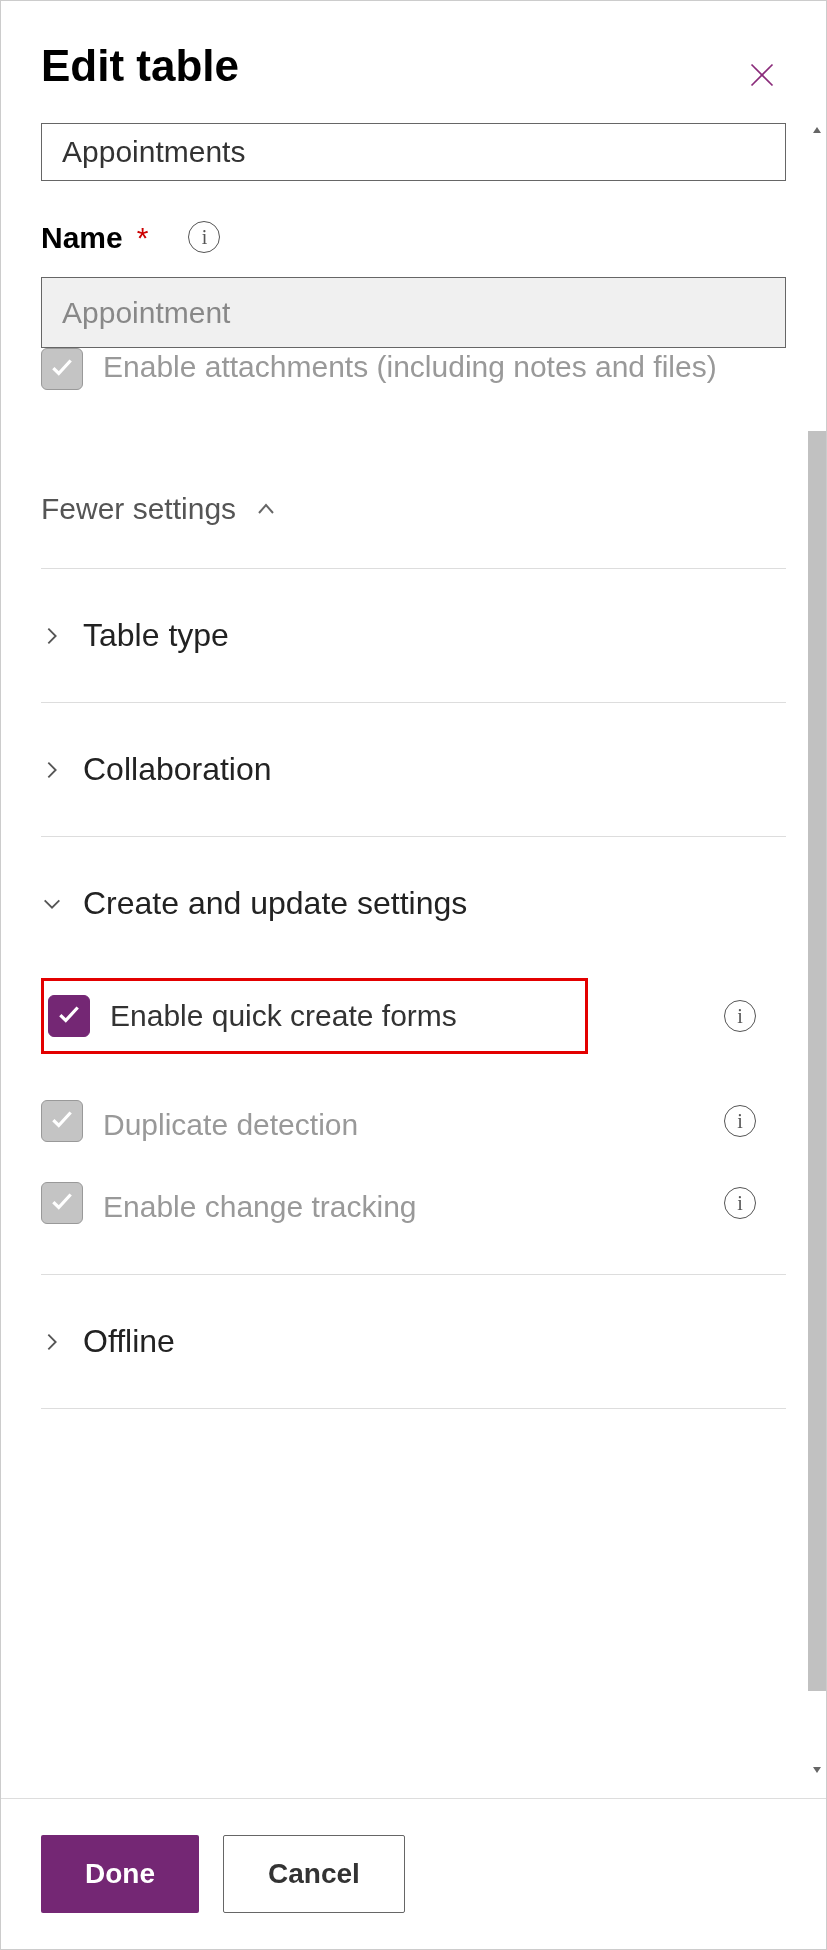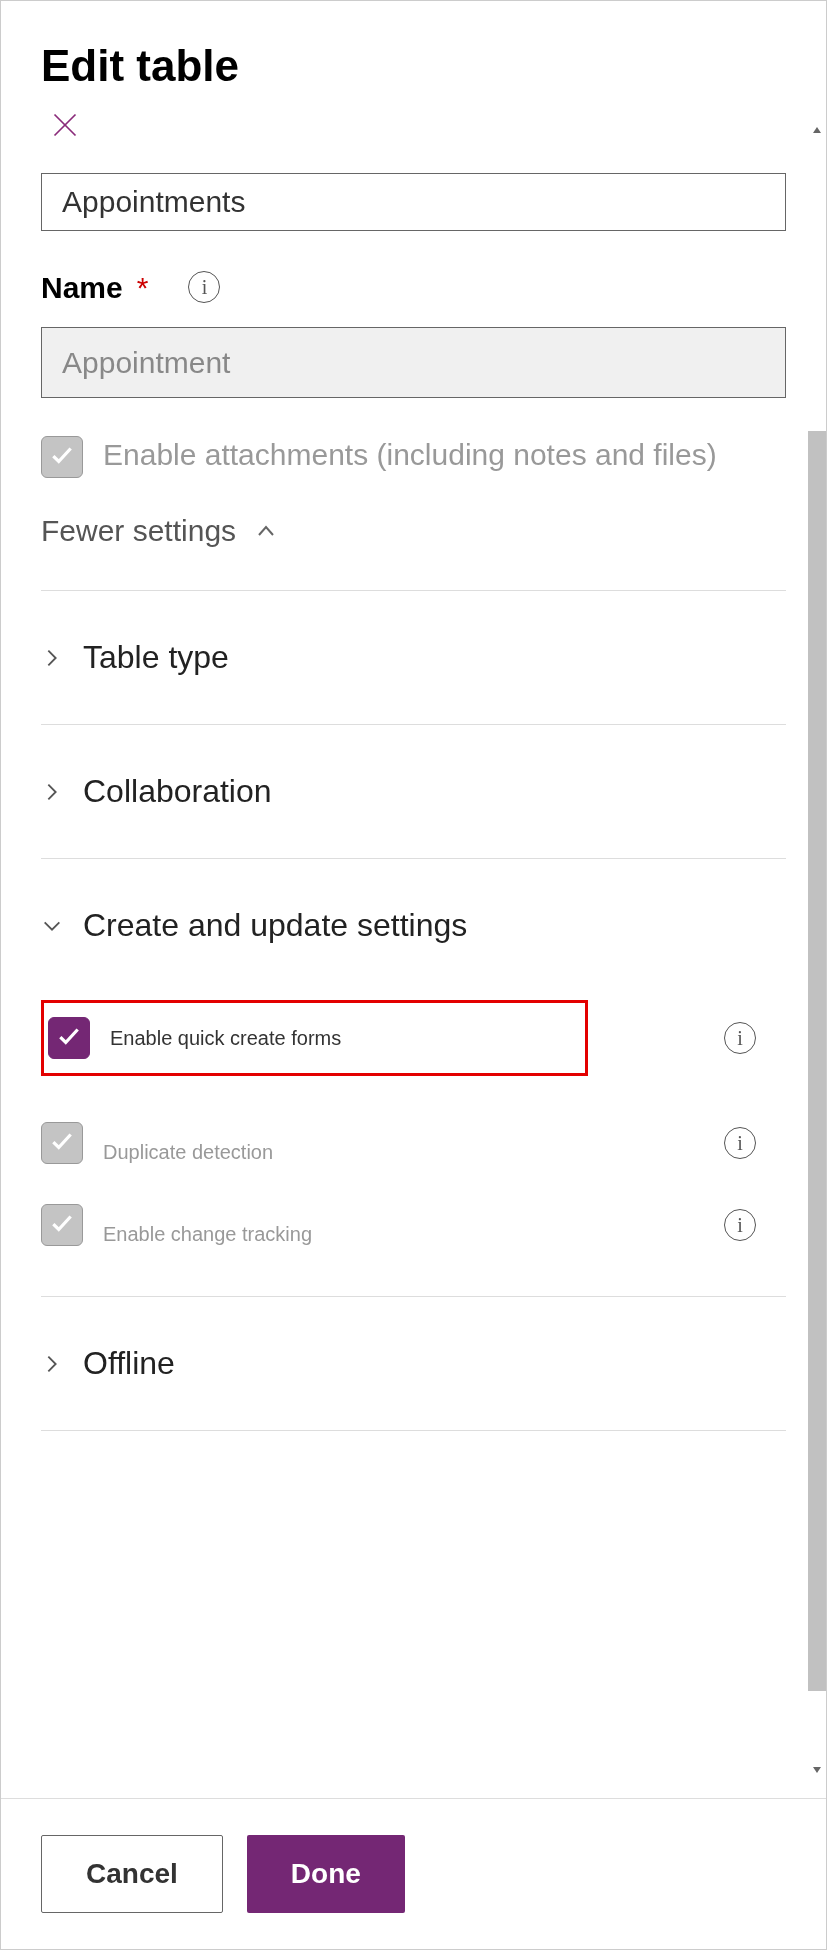--- a/index.html
+++ b/index.html
@@ -14,21 +14,20 @@
       background: #fff;
       border: 1px solid #ccc;
       position: relative;
       overflow: hidden;
     }
     .header {
       display: flex;
       justify-content: space-between;
       align-items: flex-start;
       padding: 40px 40px 20px 40px;
-      flex-direction: column;
     }
     .header h1 {
       font-size: 44px;
       font-weight: 700;
       color: #000;
     }
     .close-btn {
       cursor: pointer;
       padding: 10px;
       margin-top: 10px;
@@ -114,21 +113,20 @@
       border: 1px solid #666;
       background: #f0f0f0;
       padding: 0 20px;
       font-size: 30px;
       color: #888;
     }
     .checkbox-row {
       display: flex;
       align-items: flex-start;
       gap: 20px;
-      margin-top: 38px;
     }
     .checkbox {
       width: 42px;
       height: 42px;
       border: 1px solid #999;
       border-radius: 6px;
       flex-shrink: 0;
       display: flex;
       align-items: center;
       justify-content: center;
@@ -152,21 +150,21 @@
       color: #333;
       padding-top: 2px;
     }
     .checkbox-label.disabled {
       color: #999;
     }
     .fewer-settings {
       display: flex;
       align-items: center;
       gap: 18px;
-      margin-top: 36px;
+      margin-top: 102px;
       padding-bottom: 42px;
       border-bottom: 1px solid #ddd;
       cursor: pointer;
     }
     .fewer-settings-text {
       font-size: 30px;
       color: #555;
     }
     .chevron {
       width: 24px;
@@ -214,21 +212,21 @@
       align-items: center;
       justify-content: space-between;
       padding: 20px 0;
     }
     .option-left {
       display: flex;
       align-items: flex-end;
       gap: 20px;
     }
     .option-label {
-      font-size: 20px;
+      font-size: 30px;
       color: #333;
     }
     .option-label.disabled {
       color: #999;
     }
     .highlight-box {
       border: 3px solid #e30000;
       padding: 14px 4px;
       margin: 6px 0;
       width: 547px;
@@ -420,15 +418,15 @@
     </svg>
 </div>
 <div class="scrollbar-thumb"></div>
 <div class="scroll-arrow-bottom">
   <svg width="10" height="10" viewBox="0 0 10 10">
       <polygon points="1,2 9,2 5,8" fill="#666"></polygon>
     </svg>
 </div>
 
 <div class="footer">
+  <button class="btn btn-primary">Done</button>
   <button class="btn btn-secondary">Cancel</button>
-  <button class="btn btn-primary">Done</button>
 </div>
 
 </body></html>

